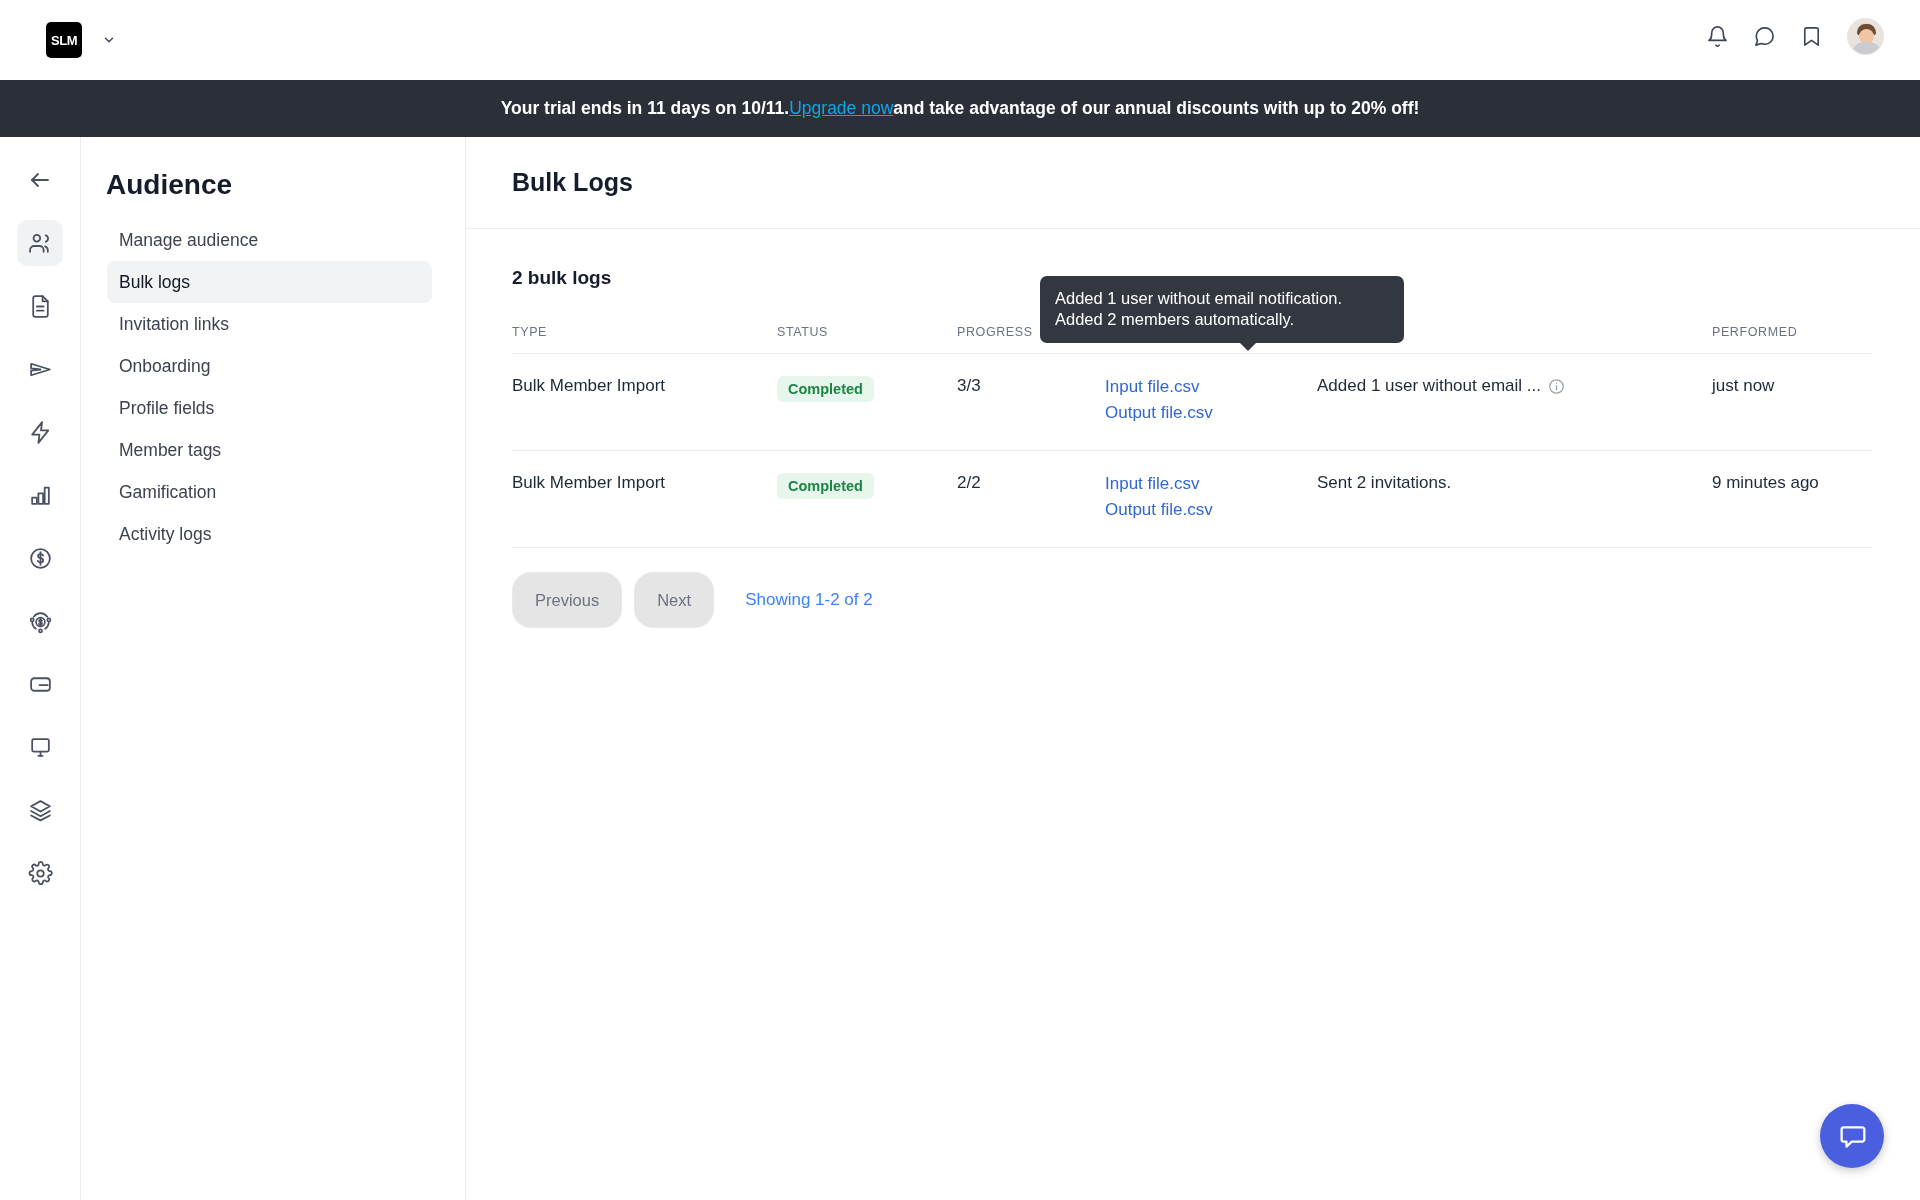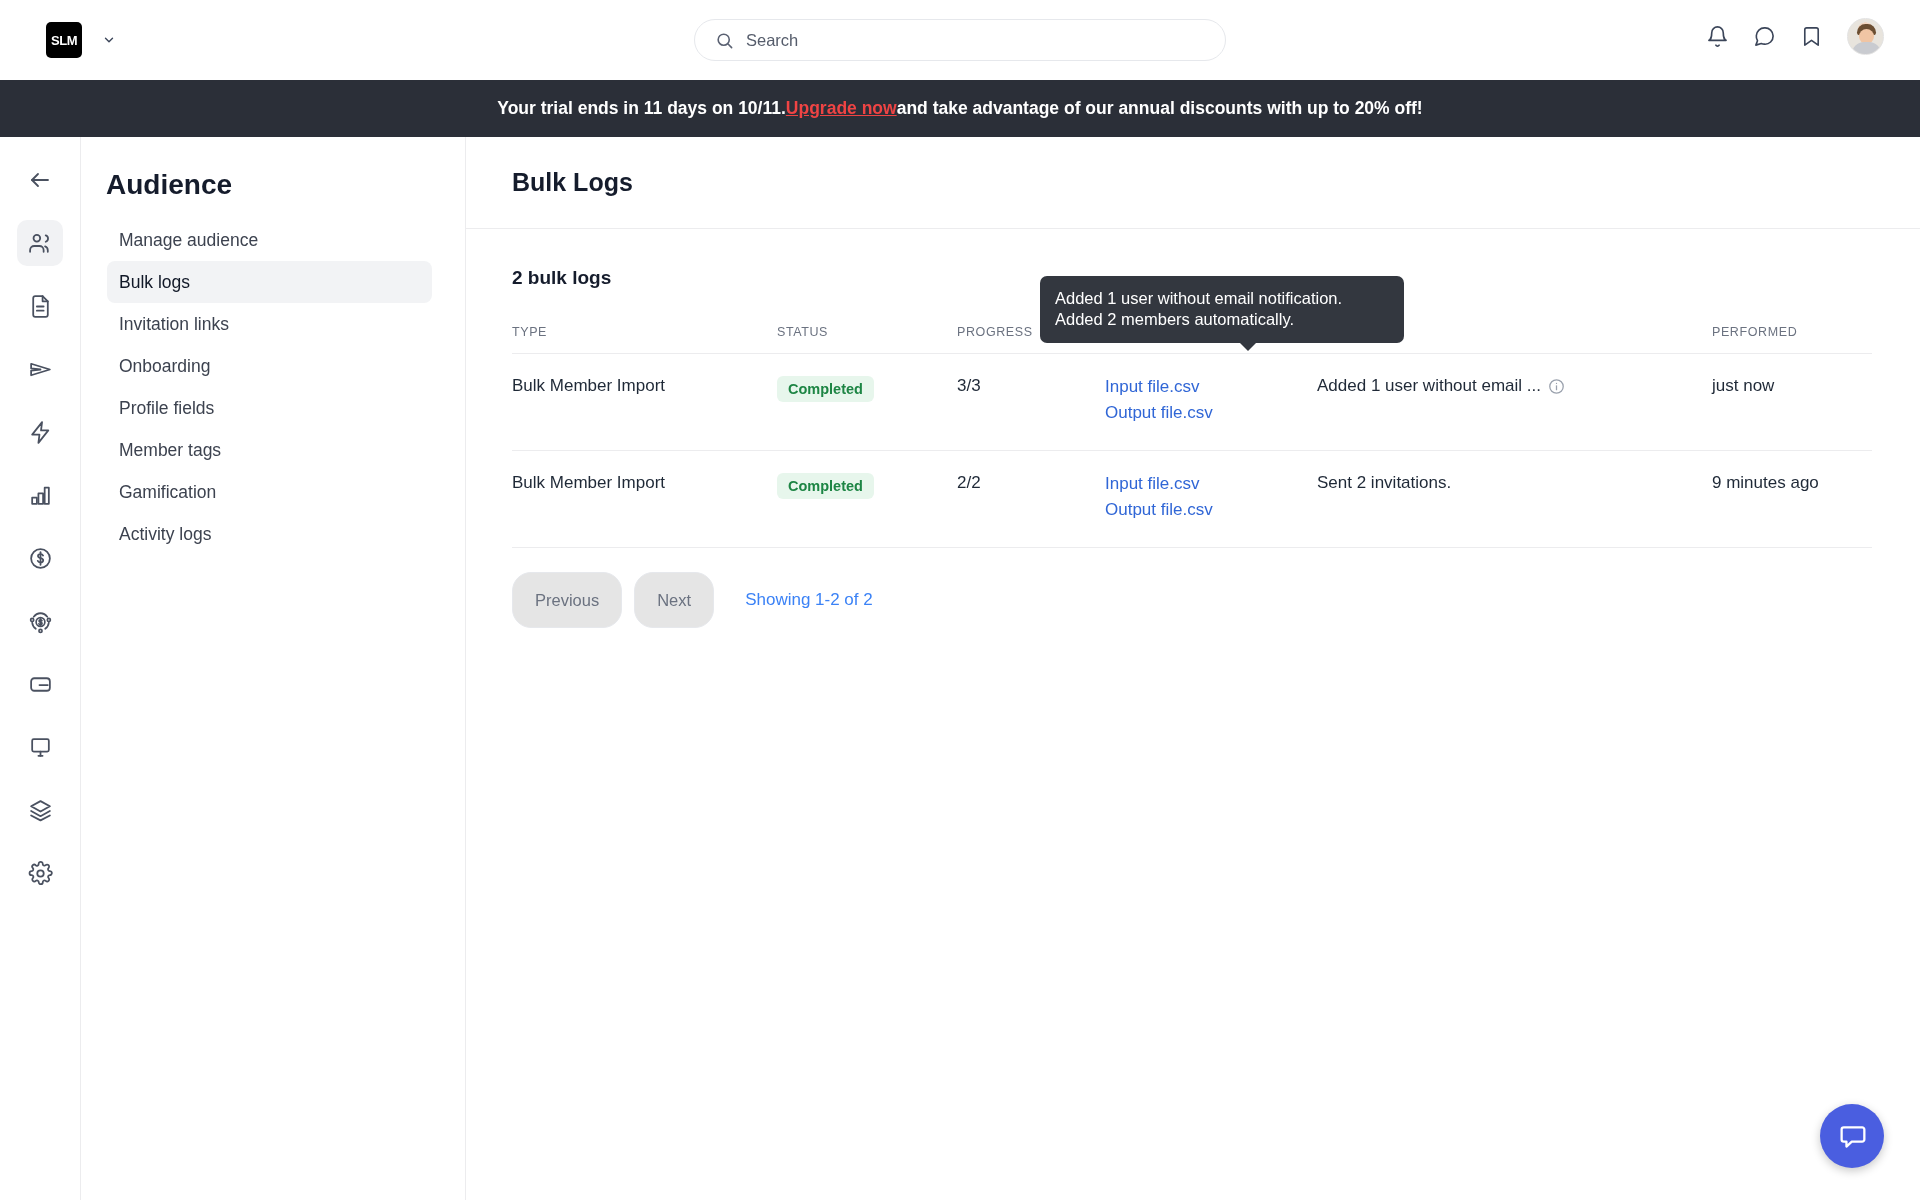--- a/index.html
+++ b/index.html
@@ -68,21 +68,21 @@
 
   
   .banner {
     position: absolute; top: 80px; left: 0;
     width: 1920px; height: 57px;
     background: #2b2f38; color: #ffffff;
     display: flex; align-items: center; justify-content: center;
     font-size: 17.5px; font-weight: 700;
   }
   .banner a {
-    color: #ef4444; text-decoration: underline; font-weight: 700;
+    color: #0ea5e9; text-decoration: underline; font-weight: 400;
   }
 
   
   .rail {
     position: absolute; top: 137px; left: 0;
     width: 81px; height: 1063px;
     background: #ffffff;
     border-right: 1px solid #ececee;
     display: flex; flex-direction: column; align-items: center;
     padding-top: 20px;
@@ -223,29 +223,20 @@
 <div class="topbar">
   <div class="brand-wrap">
     <div class="brand-logo">SLM</div>
     <span class="brand-chevron">
       <svg viewBox="0 0 24 24" fill="none" stroke="currentColor" stroke-width="2.4" stroke-linecap="round" stroke-linejoin="round">
           <polyline points="6 9 12 15 18 9"></polyline>
         </svg>
     </span>
   </div>
 
-  <div class="search-box">
-    <span class="sicon">
-      <svg viewBox="0 0 24 24" fill="none" stroke="currentColor" stroke-width="2" stroke-linecap="round">
-          <circle cx="11" cy="11" r="7"></circle>
-          <line x1="16.5" y1="16.5" x2="21" y2="21"></line>
-        </svg>
-    </span>
-    <span class="search-text">Search</span>
-  </div>
 
   <div class="top-actions">
     <span class="top-icon">
       <svg viewBox="0 0 24 24" fill="none" stroke="currentColor" stroke-width="1.7" stroke-linecap="round" stroke-linejoin="round">
           <path d="M18 8a6 6 0 1 0-12 0c0 7-3 8-3 8h18s-3-1-3-8"></path>
           <path d="M10.3 21a1.9 1.9 0 0 0 3.4 0"></path>
         </svg>
     </span>
     <span class="top-icon">
       <svg viewBox="0 0 24 24" fill="none" stroke="currentColor" stroke-width="1.7" stroke-linecap="round" stroke-linejoin="round">

